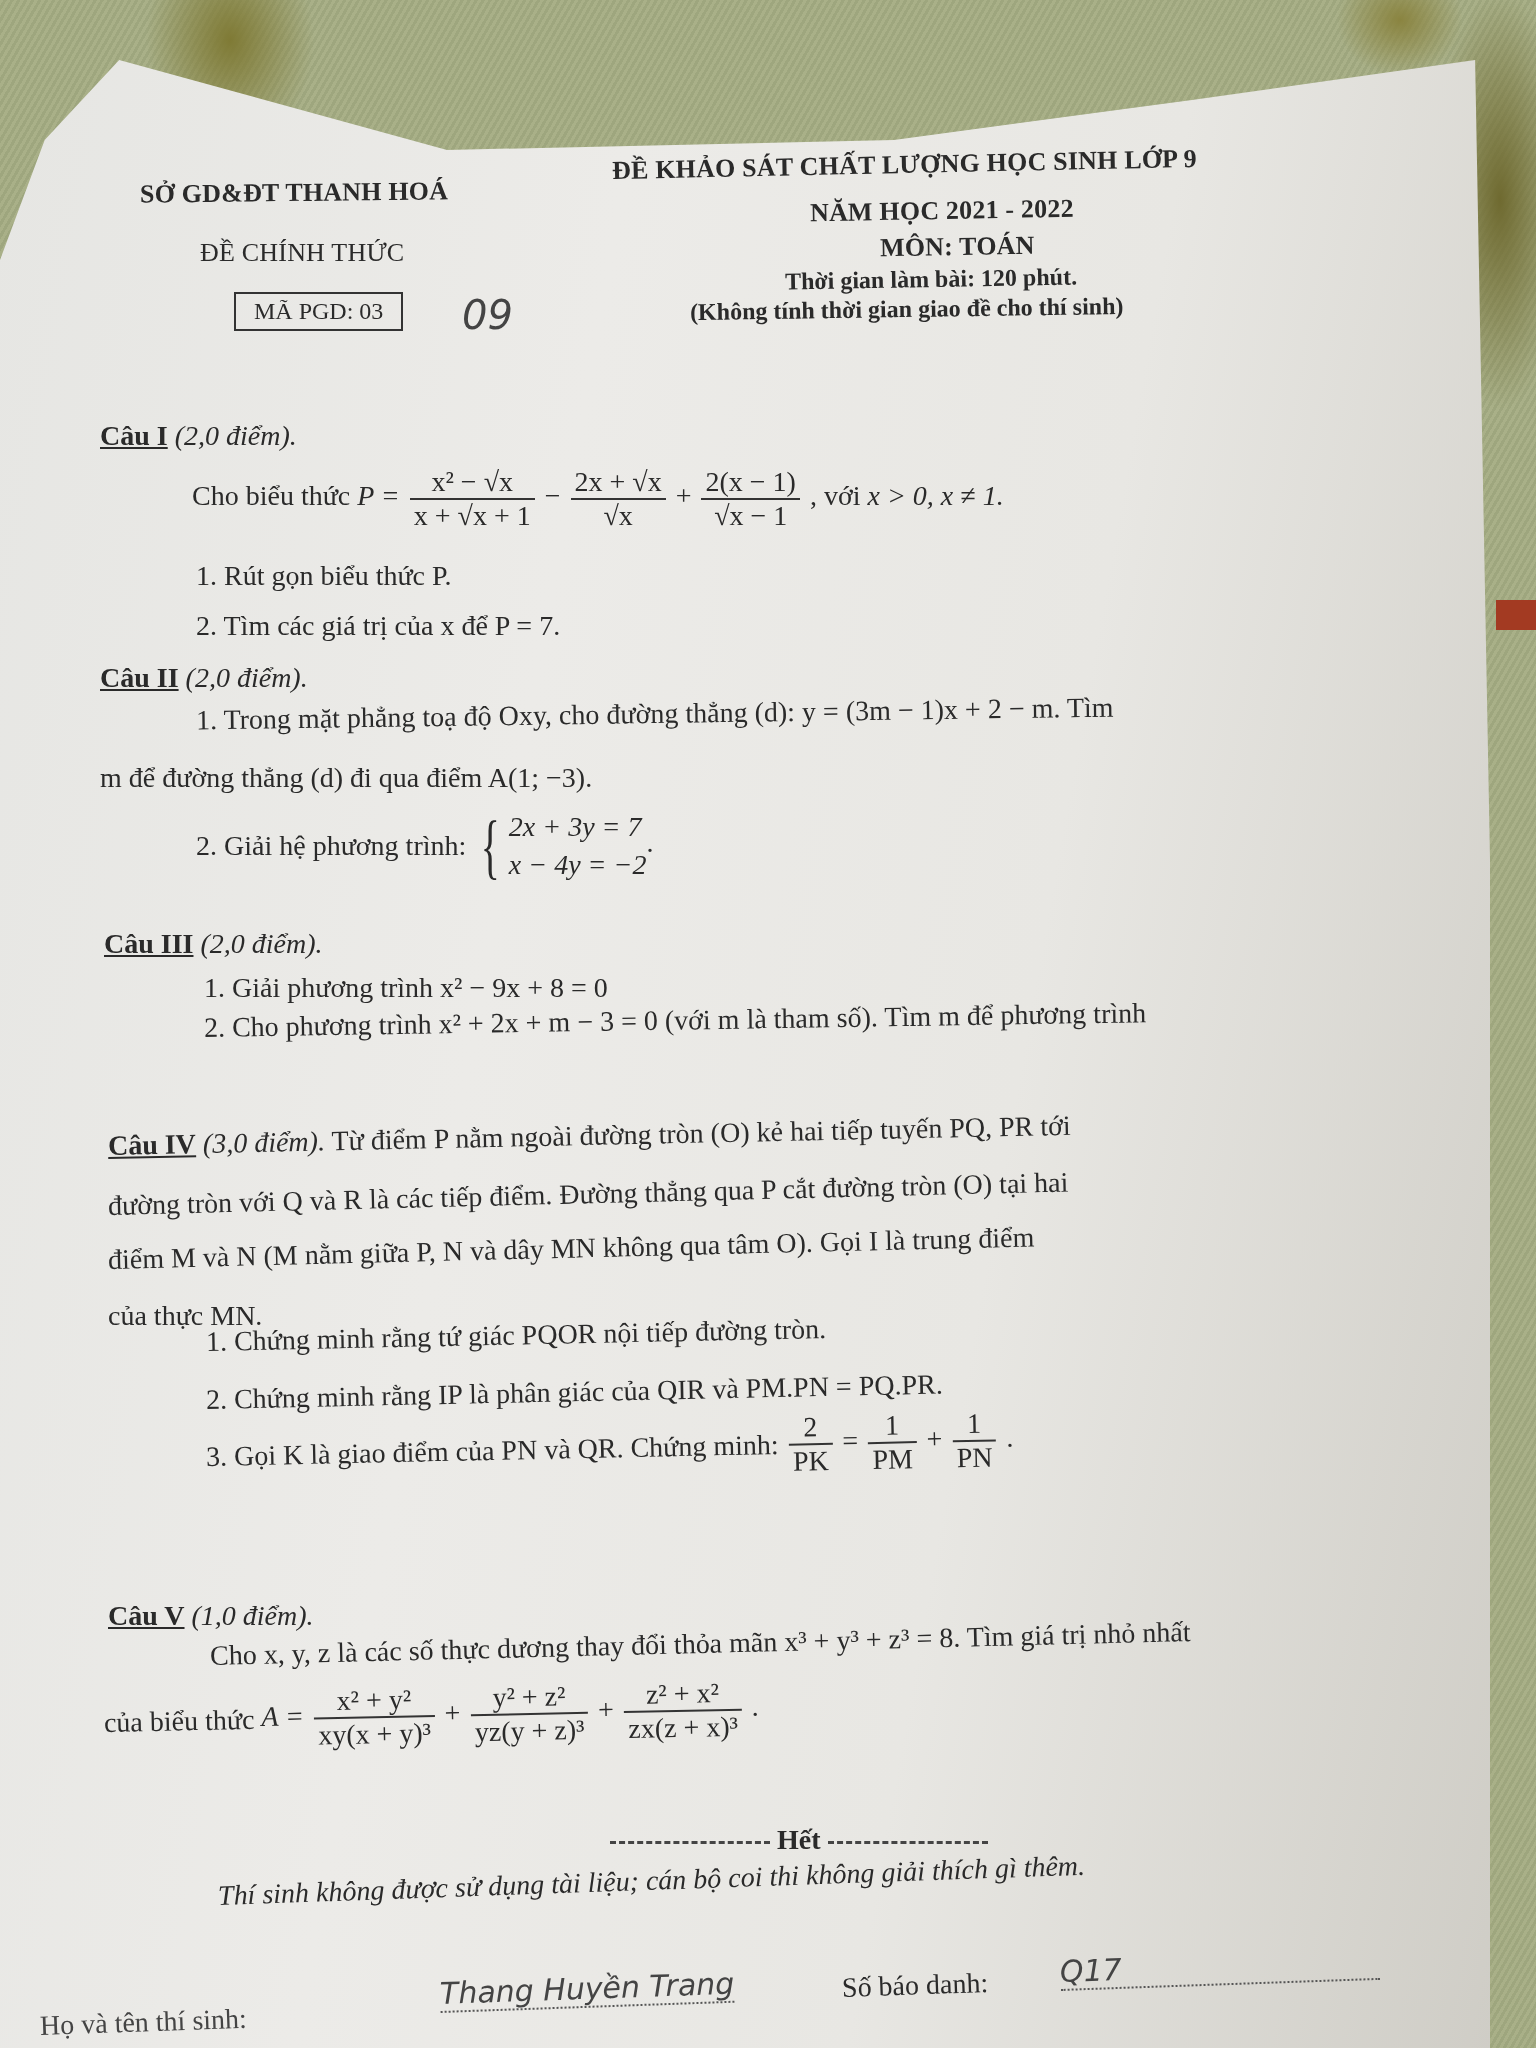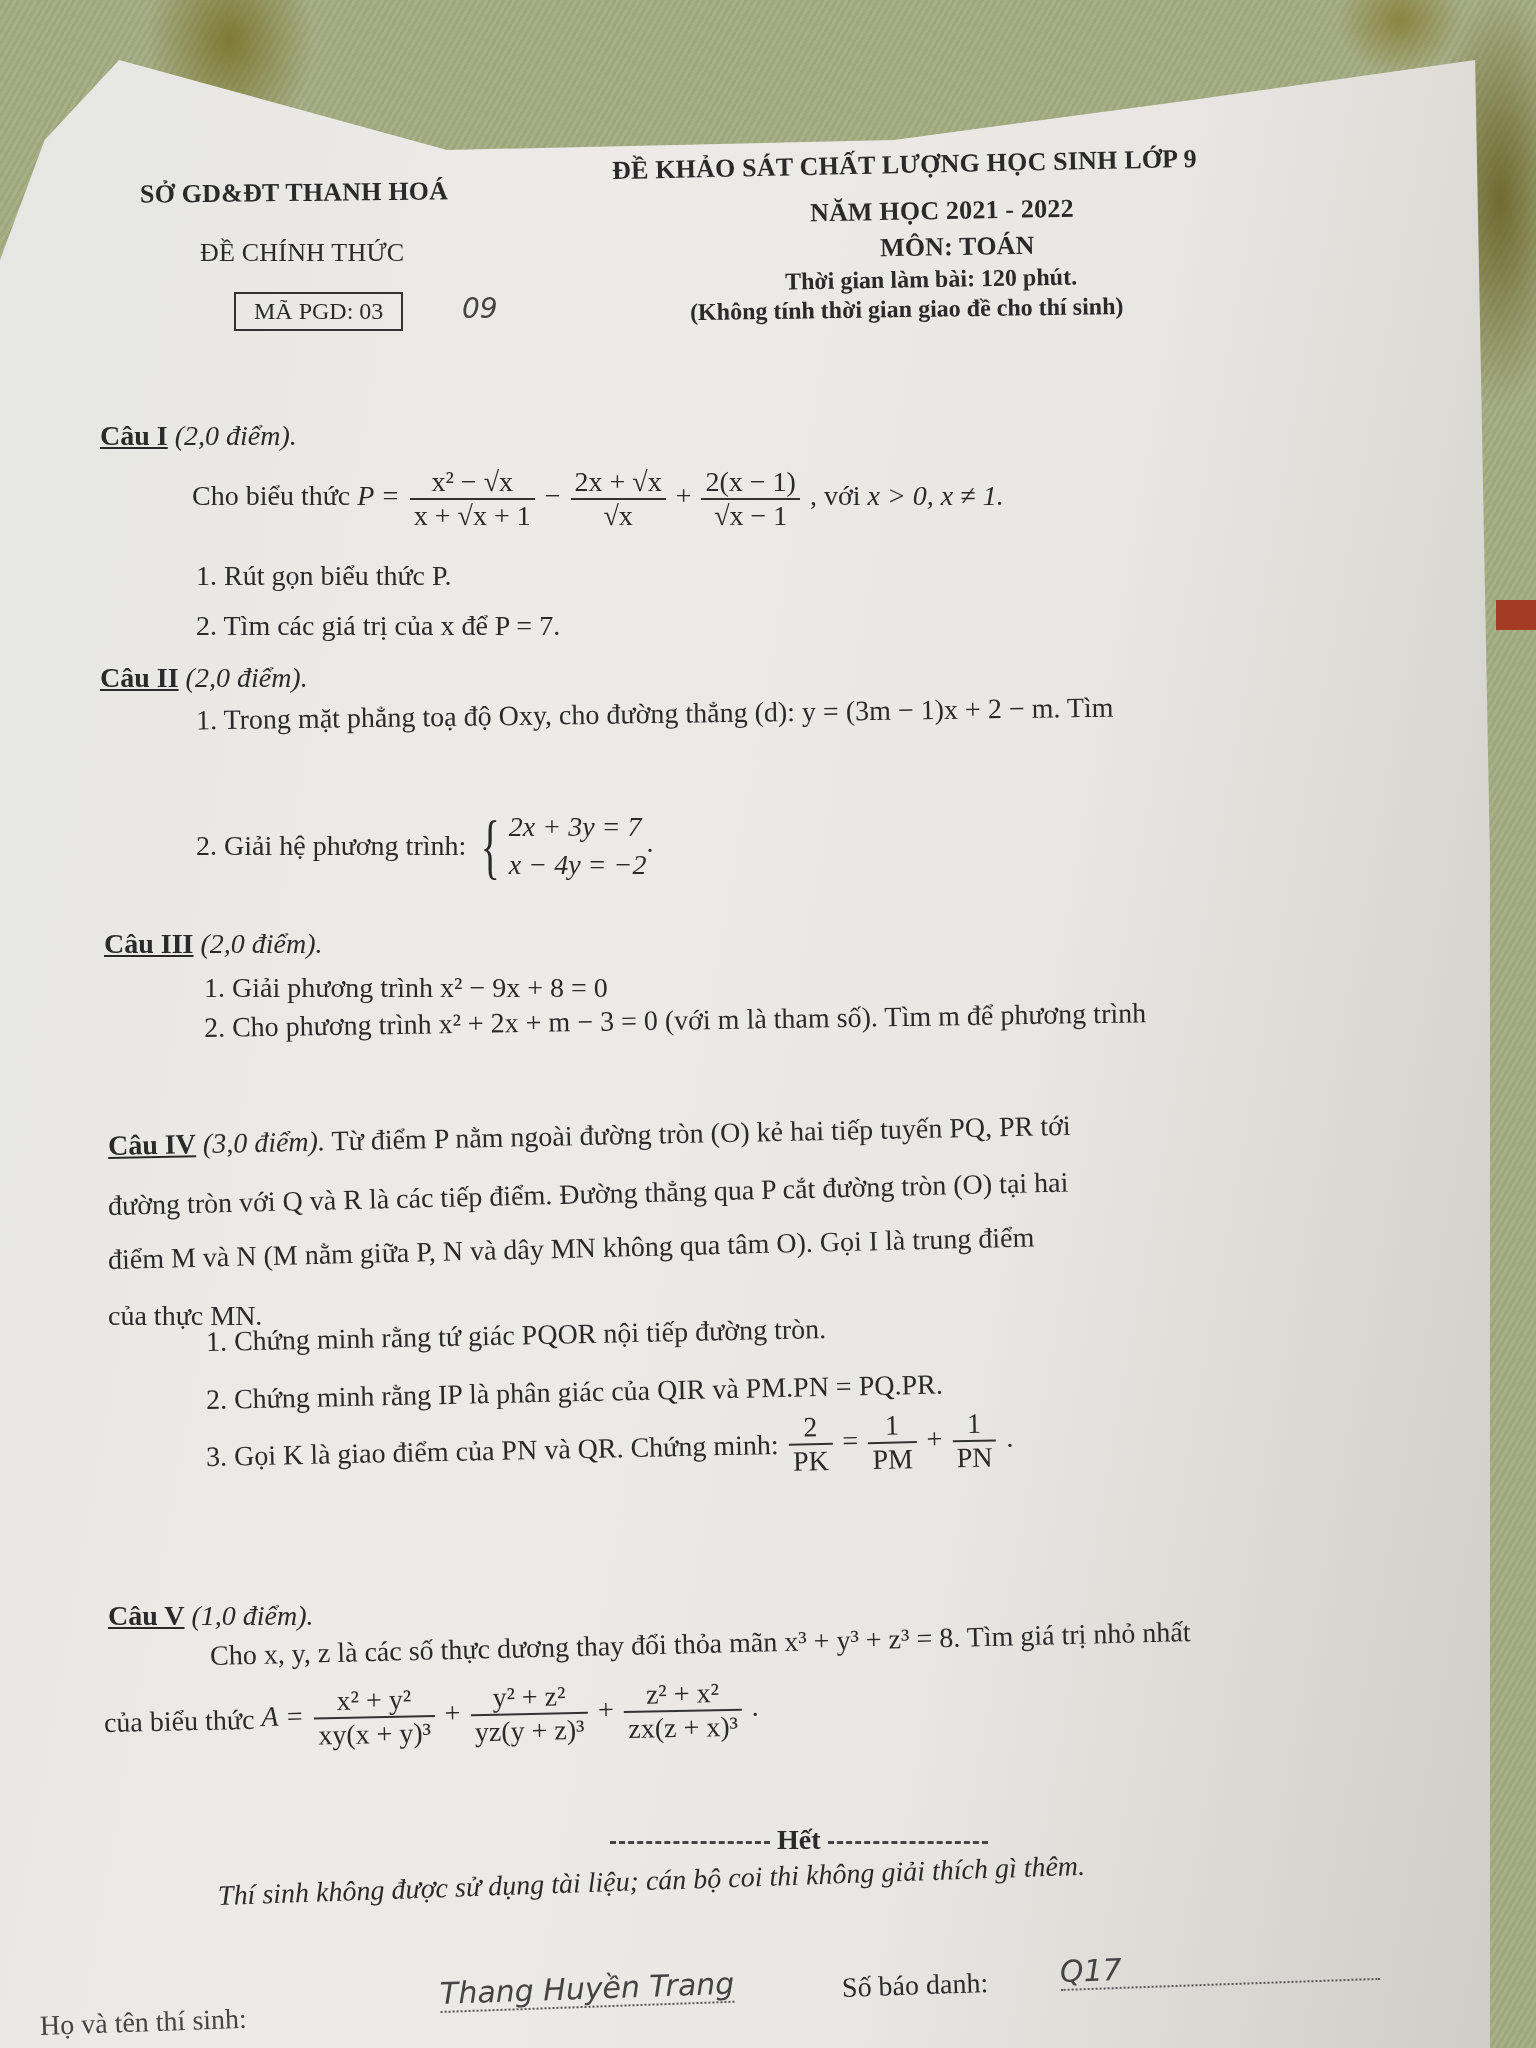--- a/index.html
+++ b/index.html
@@ -53,21 +53,21 @@
 
 <div class="sheet">
 
   <div class="abs hdr" style="left:140px;top:178px;transform:rotate(-0.6deg);">SỞ GD&amp;ĐT THANH HOÁ</div>
   <div class="abs hdr" style="left:612px;top:150px;transform:rotate(-1.2deg);">ĐỀ KHẢO SÁT CHẤT LƯỢNG HỌC SINH LỚP 9</div>
   <div class="abs hdr" style="left:810px;top:196px;transform:rotate(-1deg);">NĂM HỌC 2021 - 2022</div>
   <div class="abs hdr" style="left:200px;top:238px;font-weight:normal;">ĐỀ CHÍNH THỨC</div>
   <div class="abs hdr" style="left:880px;top:232px;transform:rotate(-1deg);">MÔN: TOÁN</div>
   <div class="abs hdr2" style="left:785px;top:266px;transform:rotate(-1deg);">Thời gian làm bài: 120 phút.</div>
   <div class="abs box" style="left:234px;top:292px;">MÃ PGD: 03</div>
-  <div class="abs hand" style="left:462px;top:292px;font-size:28px;">09</div>
+  <div class="abs hand" style="left:462px;top:292px;font-size:40px;">09</div>
   <div class="abs hdr2" style="left:690px;top:296px;transform:rotate(-0.8deg);">(Không tính thời gian giao đề cho thí sinh)</div>
 
   <div class="abs t q-title" style="left:100px;top:420px;">
     <u>Câu I</u>
     <i>(2,0 điểm).</i>
   </div>
   <div class="abs t" style="left:192px;top:466px;">
     <span>Cho biểu thức</span>
     <i class="m">P =</i>
     <span class="frac"><span class="num m">x² − √x</span><span class="den m">x + √x + 1</span></span>
@@ -79,20 +79,21 @@
     <i class="m">x &gt; 0, x ≠ 1.</i>
   </div>
   <div class="abs t" style="left:196px;top:560px;">1. Rút gọn biểu thức P.</div>
   <div class="abs t" style="left:196px;top:610px;">2. Tìm các giá trị của x để P = 7.</div>
 
   <div class="abs t q-title" style="left:100px;top:662px;">
     <u>Câu II</u>
     <i>(2,0 điểm).</i>
   </div>
   <div class="abs t" style="left:196px;top:698px;transform:rotate(-0.8deg);">1. Trong mặt phẳng toạ độ Oxy, cho đường thẳng (d): y = (3m − 1)x + 2 − m. Tìm</div>
+  <div class="abs t" style="left:100px;top:762px;">m để đường thẳng (d) đi qua điểm A(1; −3).</div>
   <div class="abs t" style="left:196px;top:808px;">
     <span style="vertical-align:middle;">2. Giải hệ phương trình:</span>
     <span class="brace">{</span>
     <span class="sys">
       <i class="m" style="display:block">2x + 3y = 7</i>
       <i class="m" style="display:block">x − 4y = −2</i>
     </span><span>.</span>
   </div>
 
   <div class="abs t q-title" style="left:104px;top:928px;">

